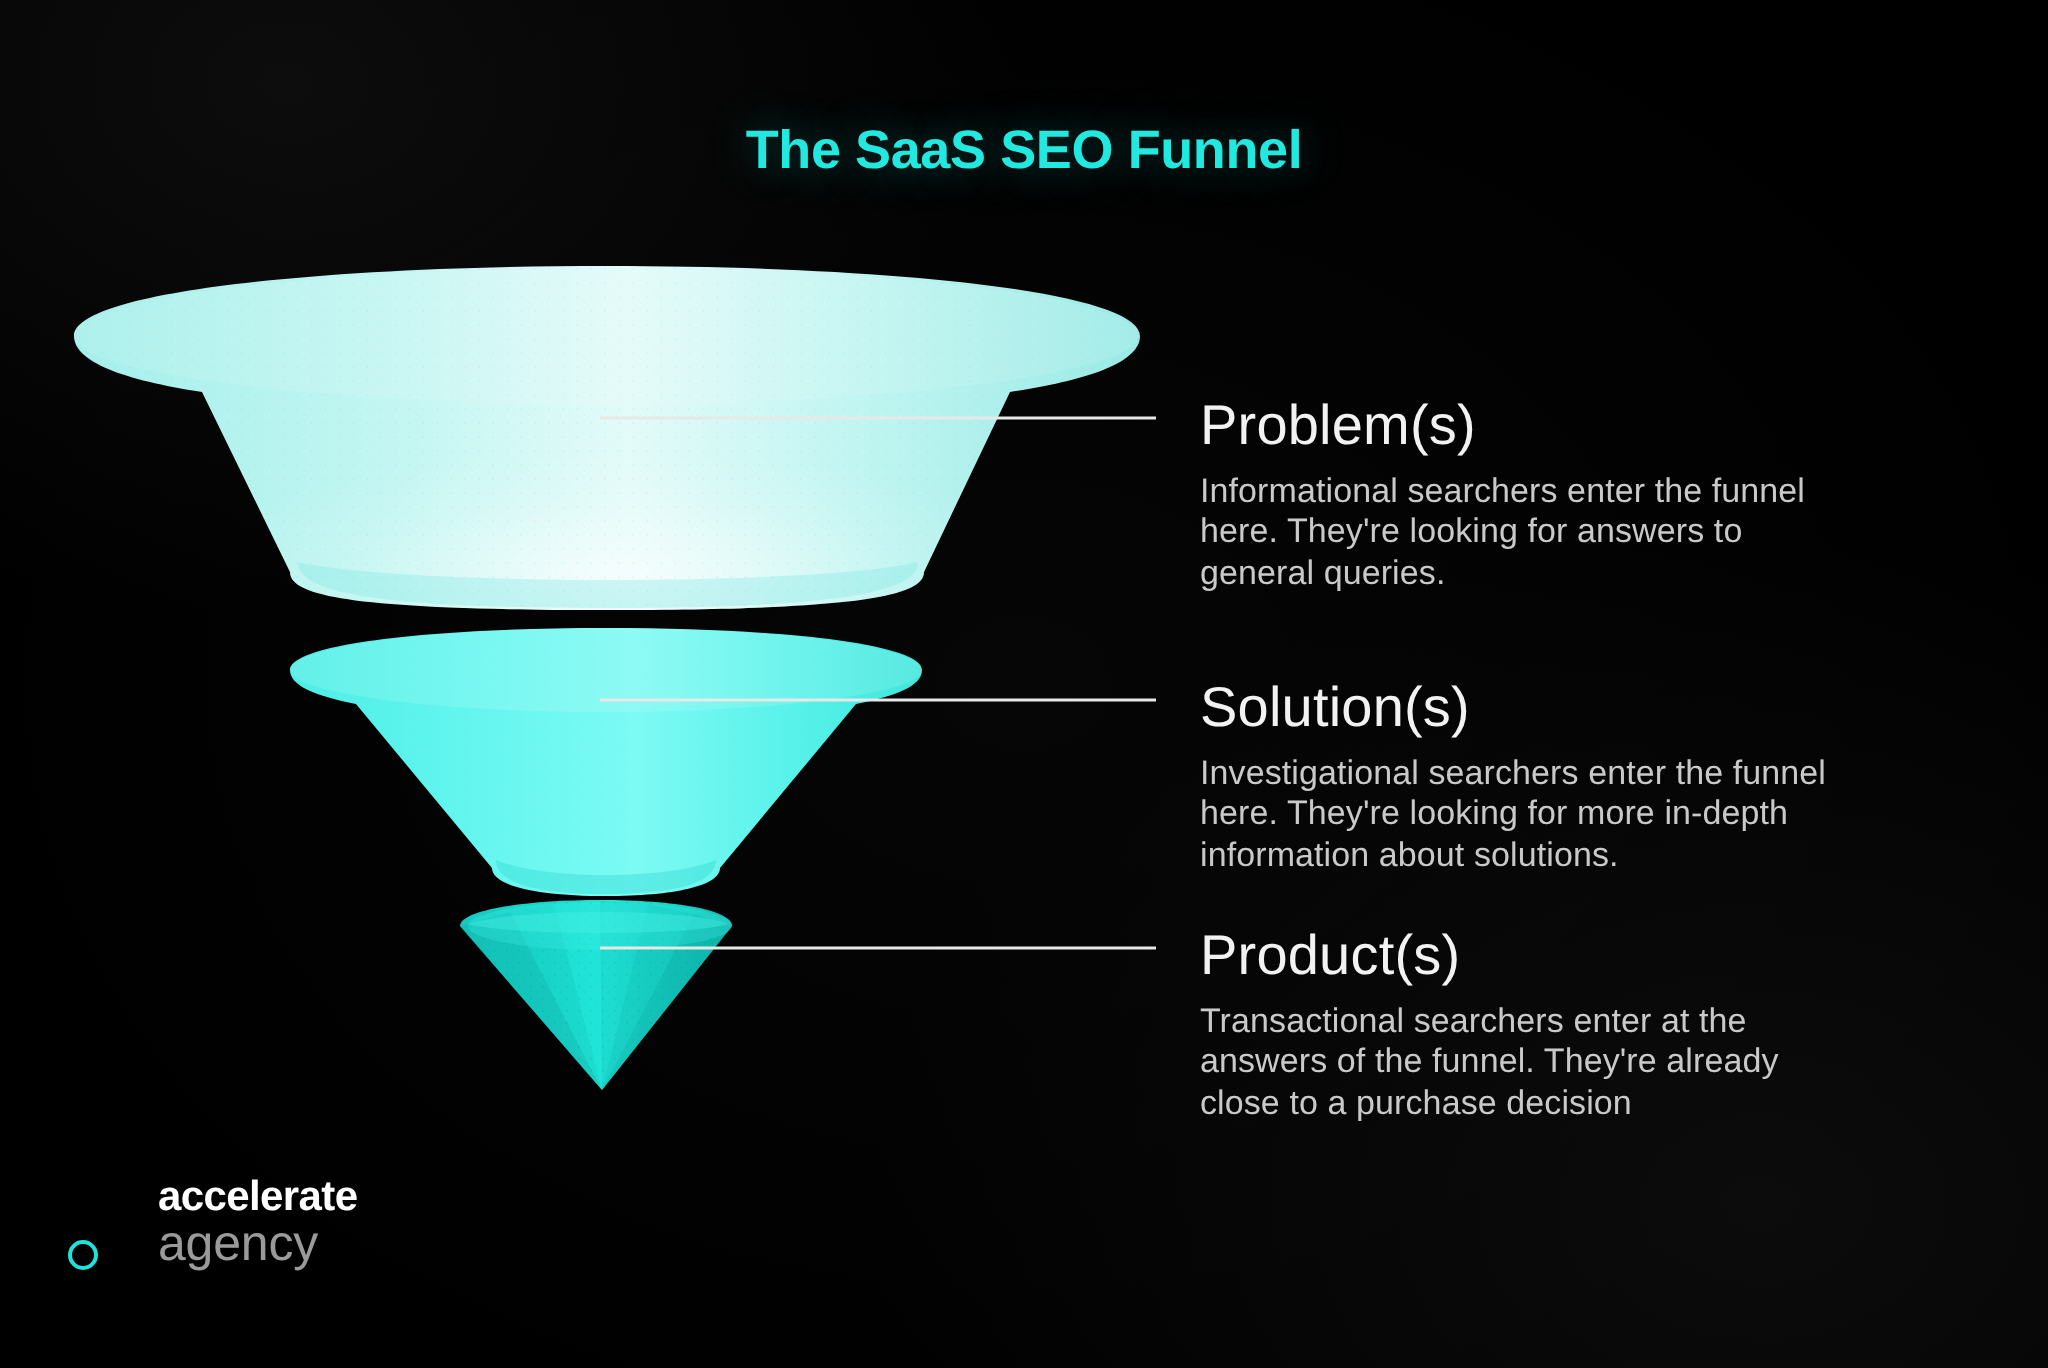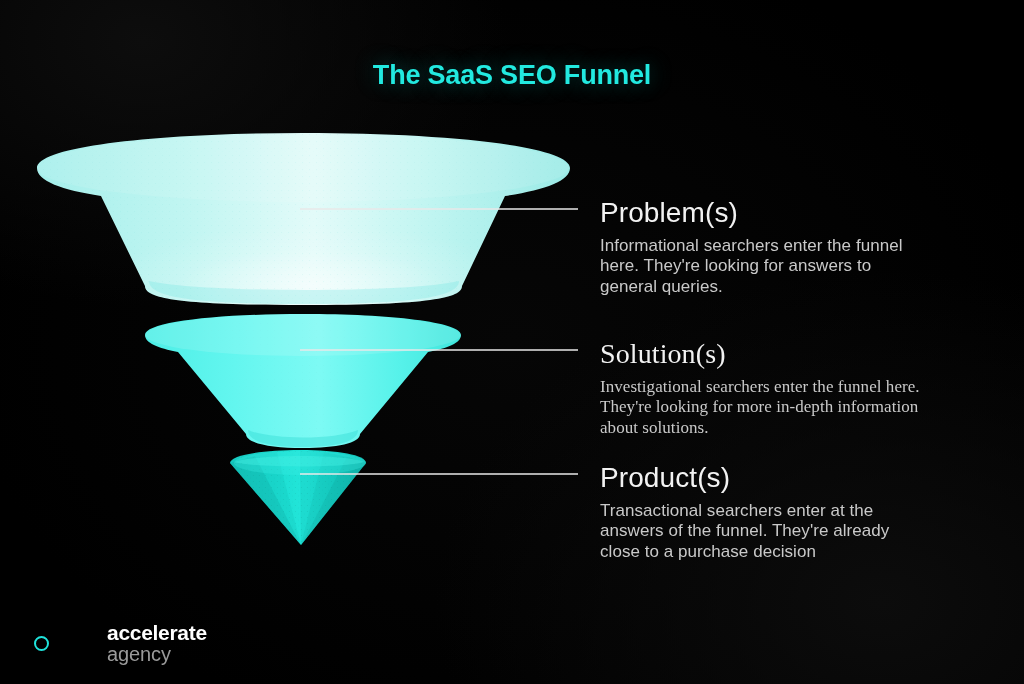--- a/index.html
+++ b/index.html
@@ -52,21 +52,21 @@
     pointer-events: none;
   }
 
   
   .stage-block {
     position: absolute;
     left: 600px;
     width: 330px;
   }
   #block-0 { top: 196px; }
-  #block-1 { top: 337px; font-family: Liberation Serif, serif; }
+  #block-1 { top: 337px; }
   #block-2 { top: 461px; }
 
   .stage-heading {
     font-size: 28px;
     font-weight: 400;
     color: #f2f2f2;
     letter-spacing: 0.1px;
     line-height: 1.2;
     margin-bottom: 6px;
   }
@@ -75,24 +75,23 @@
     font-size: 17px;
     line-height: 20.6px;
     color: #c9c9c9;
     letter-spacing: 0.05px;
   }
 
   
   #logo {
     position: absolute;
     left: 34px;
-    top: 622px;
+    top: 588px;
     display: flex;
-    align-items: center;
-    gap: 28px;
+    align-items: flex-end;
   }
 
   #logo-mark {
     width: 15px;
     height: 15px;
     border-radius: 50%;
     border: 2.2px solid #1fe3db;
     margin-right: 30px;
     flex: 0 0 auto;
   }
@@ -101,21 +100,21 @@
 
   #logo-name {
     font-size: 21px;
     font-weight: bold;
     color: #ffffff;
     letter-spacing: -0.3px;
     display: block;
   }
 
   #logo-sub {
-    font-size: 20px;
+    font-size: 25px;
     font-weight: 300;
     color: #9a9a9a;
     letter-spacing: -0.1px;
     display: block;
     margin-top: 1px;
   }
 </style>
 </head>
 <body>
 

